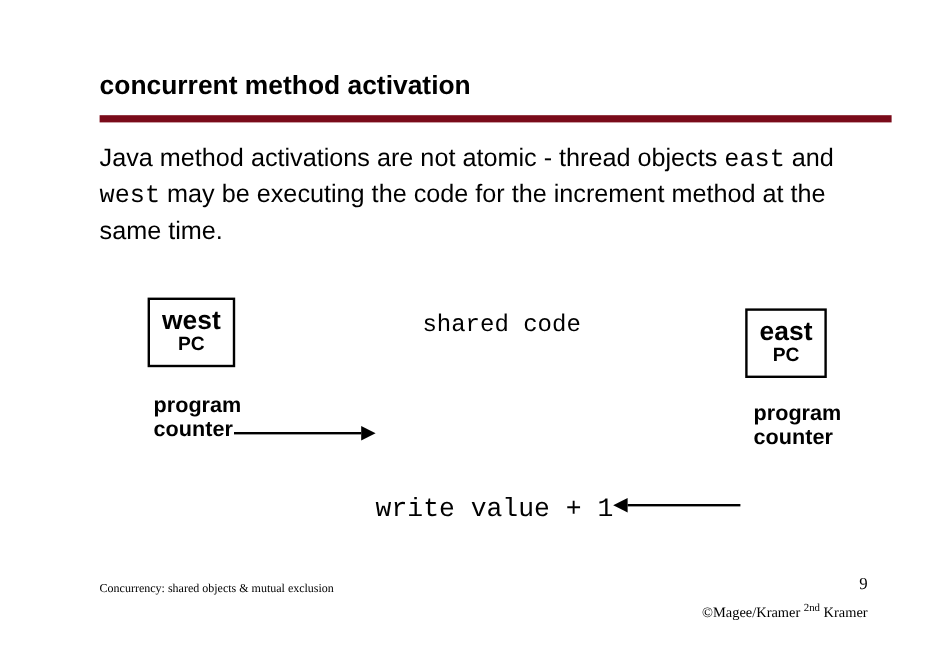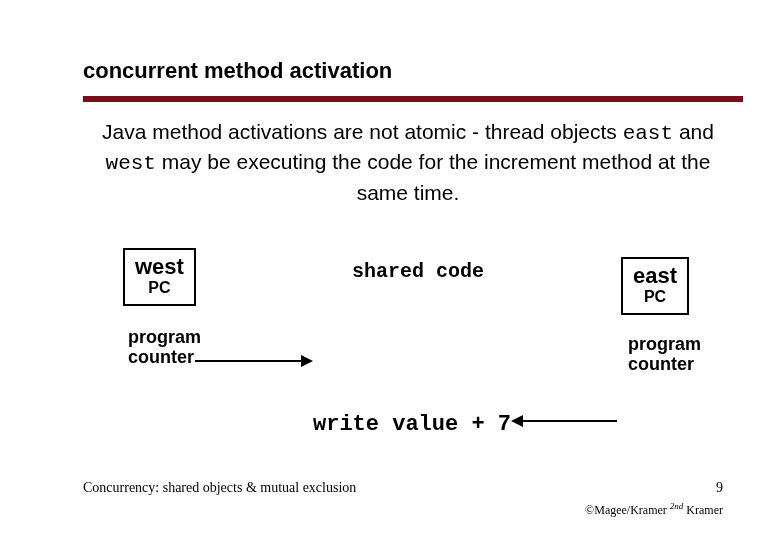--- a/index.html
+++ b/index.html
@@ -35,21 +35,20 @@
     height: 6px;
     background: #7a0b1a;
   }
   .body {
     position: absolute;
     left: 60px;
     top: 118px;
     width: 650px;
     font-size: 21px;
     line-height: 1.35;
-    text-align: center;
   }
   .mono { font-family: "Courier New", Courier, monospace; }
 
   
   .pcbox {
     position: absolute;
     border: 2px solid #000;
     text-align: center;
     font-family: "Comic Sans MS", "Comic Sans", cursive, sans-serif;
     font-size: 22px;
@@ -72,21 +71,21 @@
   #west-cap { left: 105px; top: 328px; width: 80px; }
   #east-cap { left: 605px; top: 335px; width: 80px; }
 
   
   .code {
     position: absolute;
     left: 255px;
     width: 280px;
     font-family: "Courier New", Courier, monospace;
     font-size: 22px;
-    font-weight: bold;
+    font-weight: normal;
   }
   #c-shared { top: 260px; font-size: 20px; text-align: center; width: 280px; }
   #c-inc    { top: 300px; left: 238px; }
   #c-read   { top: 350px; left: 290px; }
   #c-write  { top: 412px; left: 290px; }
 
   
   .arrow-line { position: absolute; height: 2px; background: #000; }
   .arrow-head-l {
     position: absolute; width: 0; height: 0;
@@ -99,37 +98,37 @@
     border-top: 6px solid transparent;
     border-bottom: 6px solid transparent;
     border-left: 12px solid #000;
   }
 
   .footer-left {
     position: absolute;
     left: 60px;
     bottom: 44px;
     font-family: "Times New Roman", Times, serif;
-    font-size: 14px;
+    font-size: 10px;
   }
   .footer-pageno {
     position: absolute;
     right: 60px;
     bottom: 44px;
     font-family: "Times New Roman", Times, serif;
     font-size: 14px;
   }
   .footer-cite {
     position: absolute;
     right: 60px;
     bottom: 22px;
     font-family: "Times New Roman", Times, serif;
     font-size: 12px;
   }
-  .footer-cite sup { font-size: 9px; font-style: italic; }
+  .footer-cite sup { font-size: 9px; }
 </style>
 </head>
 <body>
 
 <div class="slide">
 
   <div class="title">concurrent method activation</div>
   <div class="rule"></div>
 
   <div class="body">
@@ -148,21 +147,21 @@
   <div id="east-box" class="pcbox">
     <div>east</div>
     <div class="pc-sub">PC</div>
   </div>
   <div id="east-cap" class="pc-caption">
     <span>program</span><br>
     <span>counter</span>
   </div>
 
   <div id="c-shared" class="code">shared code</div>
-  <div id="c-write" class="code">write value + 7</div>
+  <div id="c-write" class="code">write value + 1</div>
 
   <div class="arrow-line" style="left:172px; top:360px; width:106px;"></div>
   <div class="arrow-head-r" style="left:278px; top:355px;"></div>
 
   <div class="arrow-line" style="left:500px; top:420px; width:94px;"></div>
   <div class="arrow-head-l" style="left:488px; top:415px;"></div>
 
   <div class="footer-left">Concurrency: shared objects &amp; mutual exclusion</div>
   <div class="footer-pageno">9</div>
   <div class="footer-cite">

